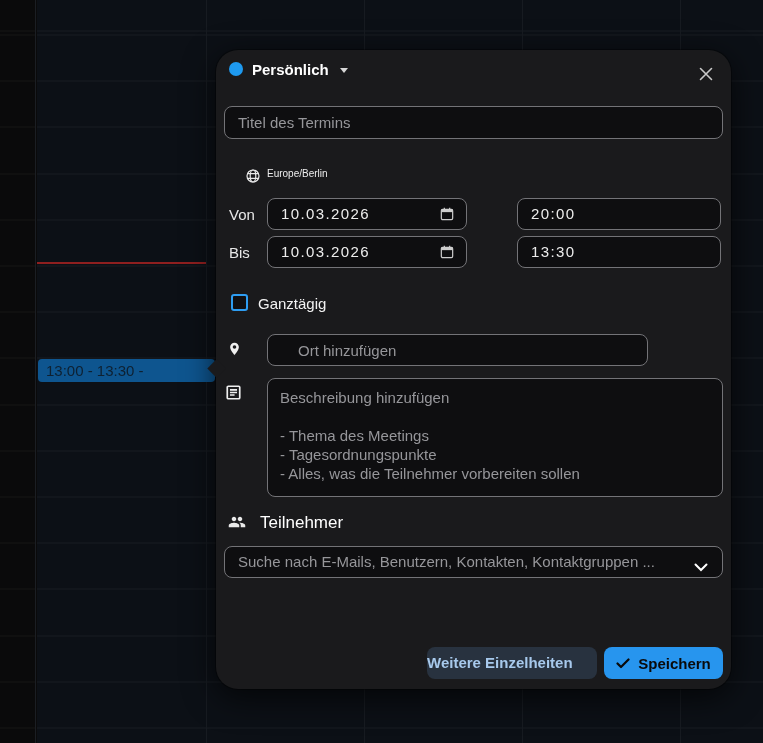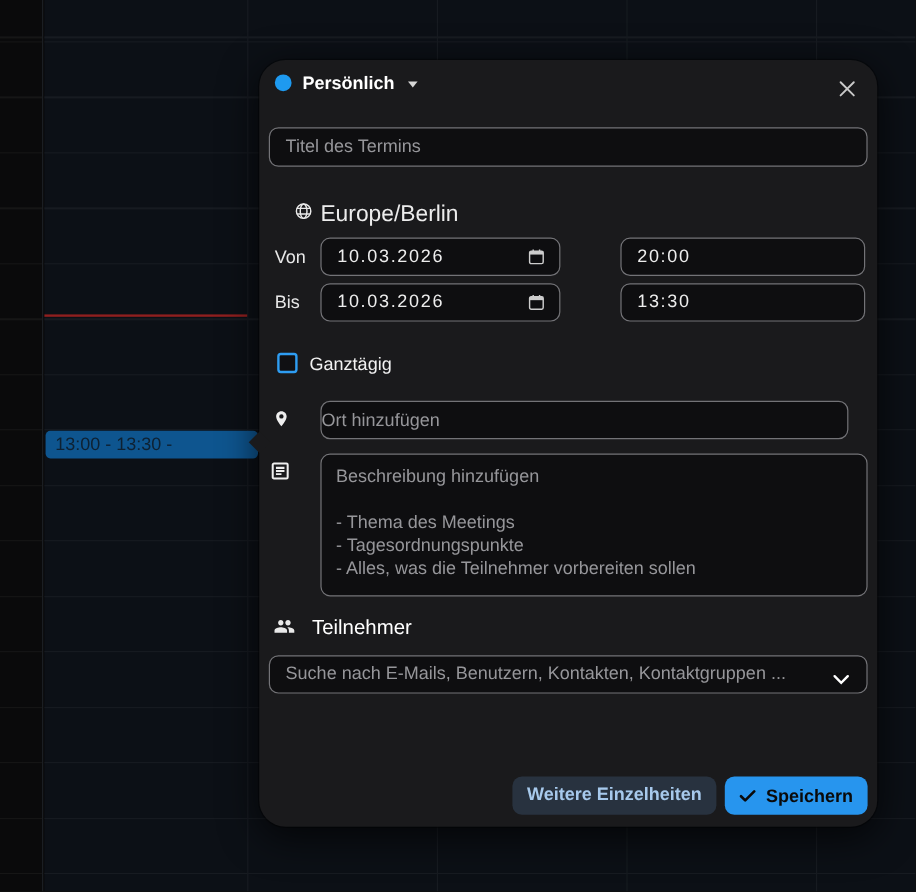--- a/index.html
+++ b/index.html
@@ -60,60 +60,60 @@
   .field {
     background:#0e0e10; border:1px solid #737377; border-radius:8px;
     color:#ececec; font-size:15px;
   }
   input.field, textarea.field { outline:none; font-family:inherit; }
   input.field::placeholder, textarea.field::placeholder { color:#96969a; opacity:1; }
 
   .title-input { left:8px; top:56px; width:499px; height:33px; padding:15px 13px; }
 
   .tz-icon { left:29px; top:118px; width:16px; height:16px; }
-  .tz-label { left:51px; top:118px; font-size:19px; color:#ececec; }
+  .tz-label { left:51px; top:118px; font-size:10px; color:#ececec; }
 
   .row-label { font-size:15px; color:#e8e8e8; }
   .lbl-von { left:13px; top:156px; }
   .lbl-bis { left:13px; top:194px; }
 
   .date-field { left:51px; width:200px; height:32px; cursor:text; }
   .time-field { left:301px; width:204px; height:32px; cursor:text; }
   .row-von { top:148px; } .row-bis { top:186px; }
   .field-value { position:absolute; left:13px; top:0; line-height:30px; letter-spacing:1.4px; color:#ededed; }
   .cal-icon { position:absolute; right:11px; top:7px; width:16px; height:16px; }
 
   .checkbox {
     left:15px; top:244px; width:17px; height:17px;
     border:2px solid #2e9df2; border-radius:3px; background:#101013; cursor:pointer;
   }
   .allday-label { left:42px; top:245px; font-size:15px; color:#f2f2f2; cursor:default; }
 
   .pin-icon { left:11px; top:289px; width:15px; height:20px; }
-  .location-input { left:51px; top:284px; width:440px; height:32px; padding:0 0; }
+  .location-input { left:51px; top:284px; width:381px; height:32px; padding:0 30px; }
 
   .desc-icon { left:9px; top:334px; width:17px; height:17px; }
   .desc-textarea {
     left:51px; top:328px; width:456px; height:119px;
     padding:9px 12px; line-height:19px; resize:none; white-space:pre-wrap;
   }
 
   .people-icon { left:10px; top:463px; width:22px; height:18px; }
   .participants-heading { left:44px; top:463px; font-size:17px; color:#ffffff; }
 
   .attendee-select {
     left:8px; top:496px; width:499px; height:32px; cursor:pointer;
   }
   .attendee-placeholder { position:absolute; left:13px; top:0; line-height:30px; color:#96969a; font-size:15px; white-space:nowrap; }
   .select-chevron { position:absolute; right:14px; top:11px; width:14px; height:9px; }
 
   .details-btn {
     left:211px; top:597px; width:170px; height:32px;
     background:#28323f; color:#a7c9ec; font-weight:bold; font-size:15px;
-    border-radius:8px; line-height:32px; text-align:center; cursor:pointer;
+    border-radius:8px; line-height:32px; text-align:left; cursor:pointer;
   }
   .save-btn {
     left:388px; top:597px; width:119px; height:32px;
     background:#2795ee; border-radius:8px; cursor:pointer;
     display:flex; align-items:center; justify-content:center; gap:8px;
     color:#0a0a0a; font-weight:bold; font-size:15px;
   }
 </style>
 </head>
 <body>

